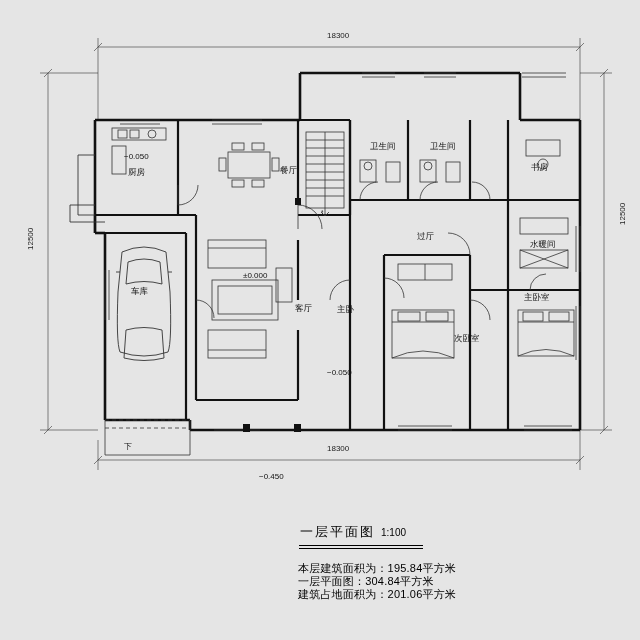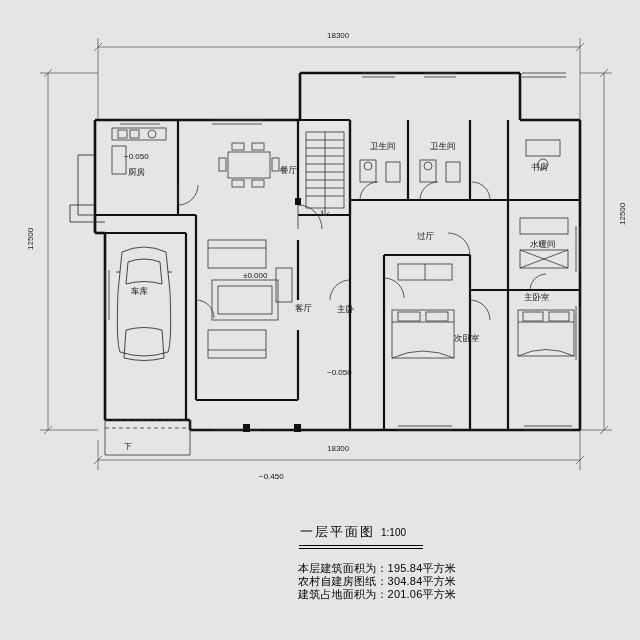--- a/index.html
+++ b/index.html
@@ -367,17 +367,17 @@
 
   <div class="t" style="left:320px; top:208px; font-size:8px;">↑</div>
   <div class="t" style="left:124px; top:441px; font-size:8px;">下</div>
 
   <div class="t title-main" style="left:300px; top:523px;">一层平面图</div>
   <div class="t title-scale" style="left:381px; top:527px;">1:100</div>
   <div class="title-underline" style="left:299px; top:545px; width:124px;"></div>
   <div class="title-underline" style="left:299px; top:548px; width:124px; height:0.6px;"></div>
 
   <div class="t note" style="left:298px; top:561px;">本层建筑面积为：195.84平方米</div>
-  <div class="t note" style="left:298px; top:574px;">农村自建房图纸：304.84平方米</div>
+  <div class="t note" style="left:298px; top:574px;">一层平面图：304.84平方米</div>
   <div class="t note" style="left:298px; top:587px;">建筑占地面积为：201.06平方米</div>
 
 
 </div>
 
 </body></html>

